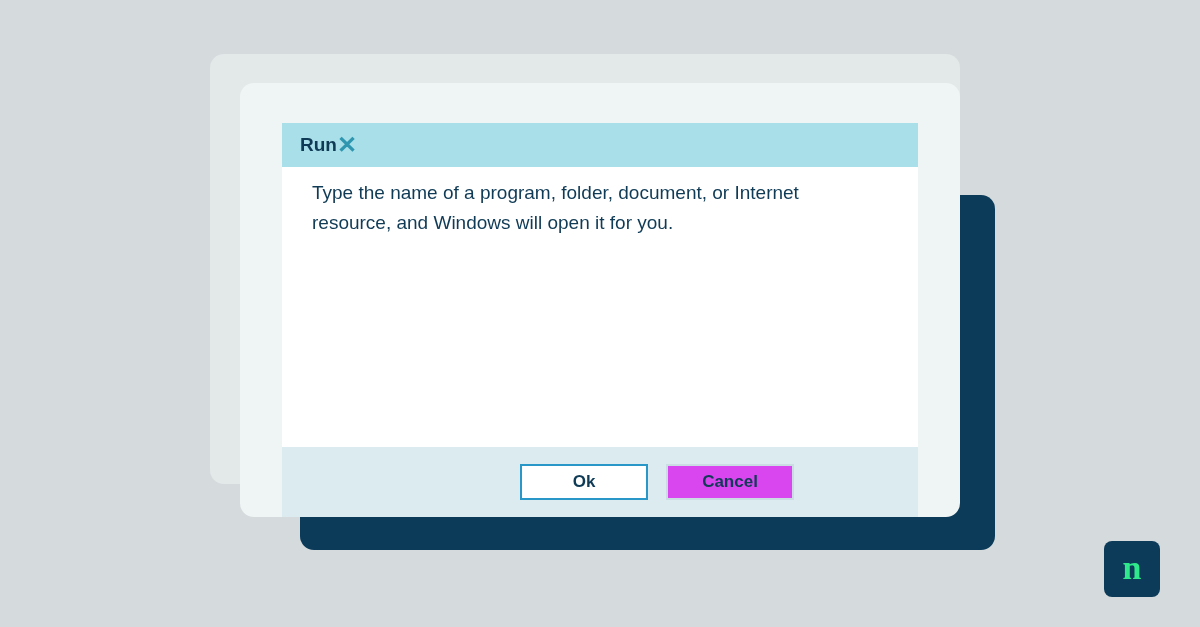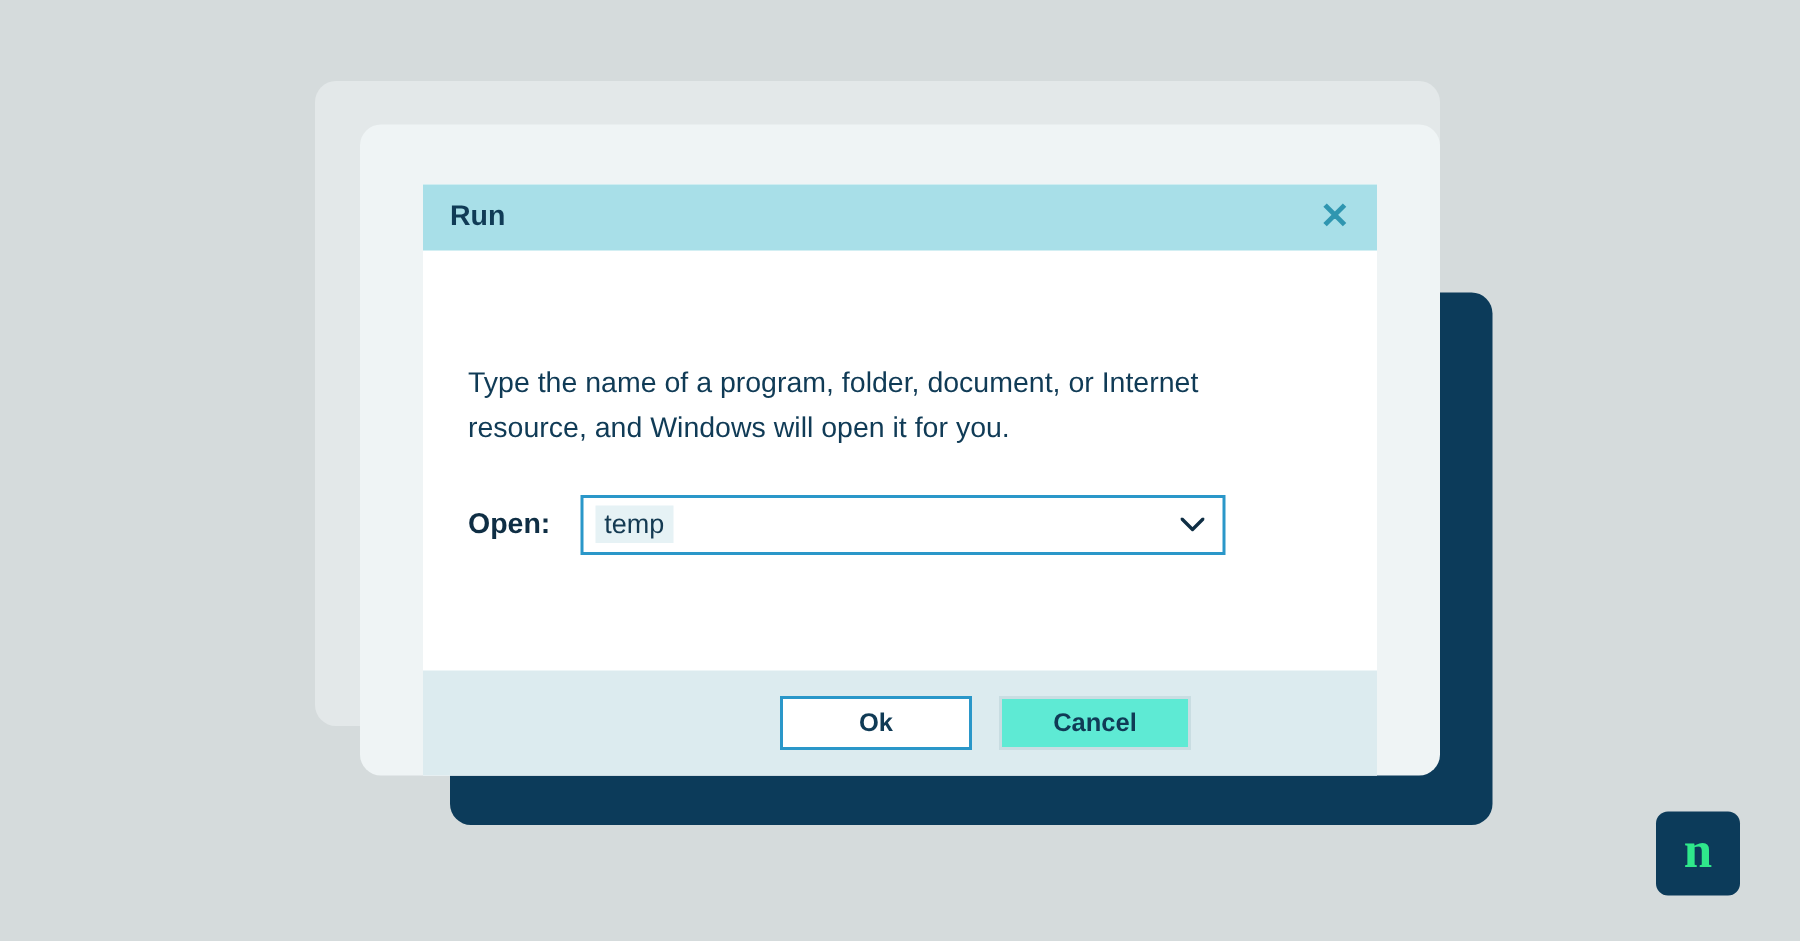--- a/index.html
+++ b/index.html
@@ -49,42 +49,40 @@
     flex: 1;
     display: flex;
     flex-direction: column;
   }
 
   .titlebar {
     background: #a8dfe8;
     height: 44px;
     display: flex;
     align-items: center;
-    justify-content: space-between;
     padding: 0 18px;
   }
 
   .titlebar-title {
     color: #103b56;
     font-weight: 700;
     font-size: 19px;
   }
 
   .close-x {
     color: #2f96b0;
     font-weight: 700;
     font-size: 24px;
     cursor: pointer;
     line-height: 1;
   }
 
   .body-area {
-    padding: 26px 30px 30px 30px;
+    padding: 11px 30px 30px 30px;
     flex: 1;
-    margin-top: 48px;
   }
 
   .description {
     color: #103b56;
     font-size: 19px;
     line-height: 1.6;
     max-width: 540px;
   }
 
   .open-row {
@@ -145,21 +143,21 @@
     cursor: pointer;
     user-select: none;
   }
 
   .btn-primary {
     background: #ffffff;
     border: 2px solid #2a97c9;
   }
 
   .btn-secondary {
-    background: #5eead4;
+    background: #d946ef;
     border: 2px solid #c9dde2;
   }
 
   .brand-badge {
     position: absolute;
     right: 40px;
     bottom: 30px;
     width: 56px;
     height: 56px;
     background: #0c3b5a;
@@ -187,31 +185,20 @@
   <div class="dialog-inner">
 
     <div class="titlebar">
       <span class="titlebar-title">Run</span>
       <span class="close-x">✕</span>
     </div>
 
     <div class="body-area">
       <p class="description">Type the name of a program, folder, document, or Internet resource, and Windows will open it for you.</p>
 
-      <div class="open-row">
-        <span class="open-label">Open:</span>
-        <div class="combo">
-          <span class="combo-text">temp</span>
-          <span class="combo-caret">
-            <svg width="16" height="10" viewBox="0 0 16 10">
-              <path d="M1 1 L8 8 L15 1" stroke="#0f2e44" stroke-width="2.2" fill="none" stroke-linecap="round" stroke-linejoin="round"></path>
-            </svg>
-          </span>
-        </div>
-      </div>
     </div>
 
     <div class="buttonbar">
       <div class="btn btn-primary">
         <span>Ok</span>
       </div>
       <div class="btn btn-secondary">
         <span>Cancel</span>
       </div>
     </div>

